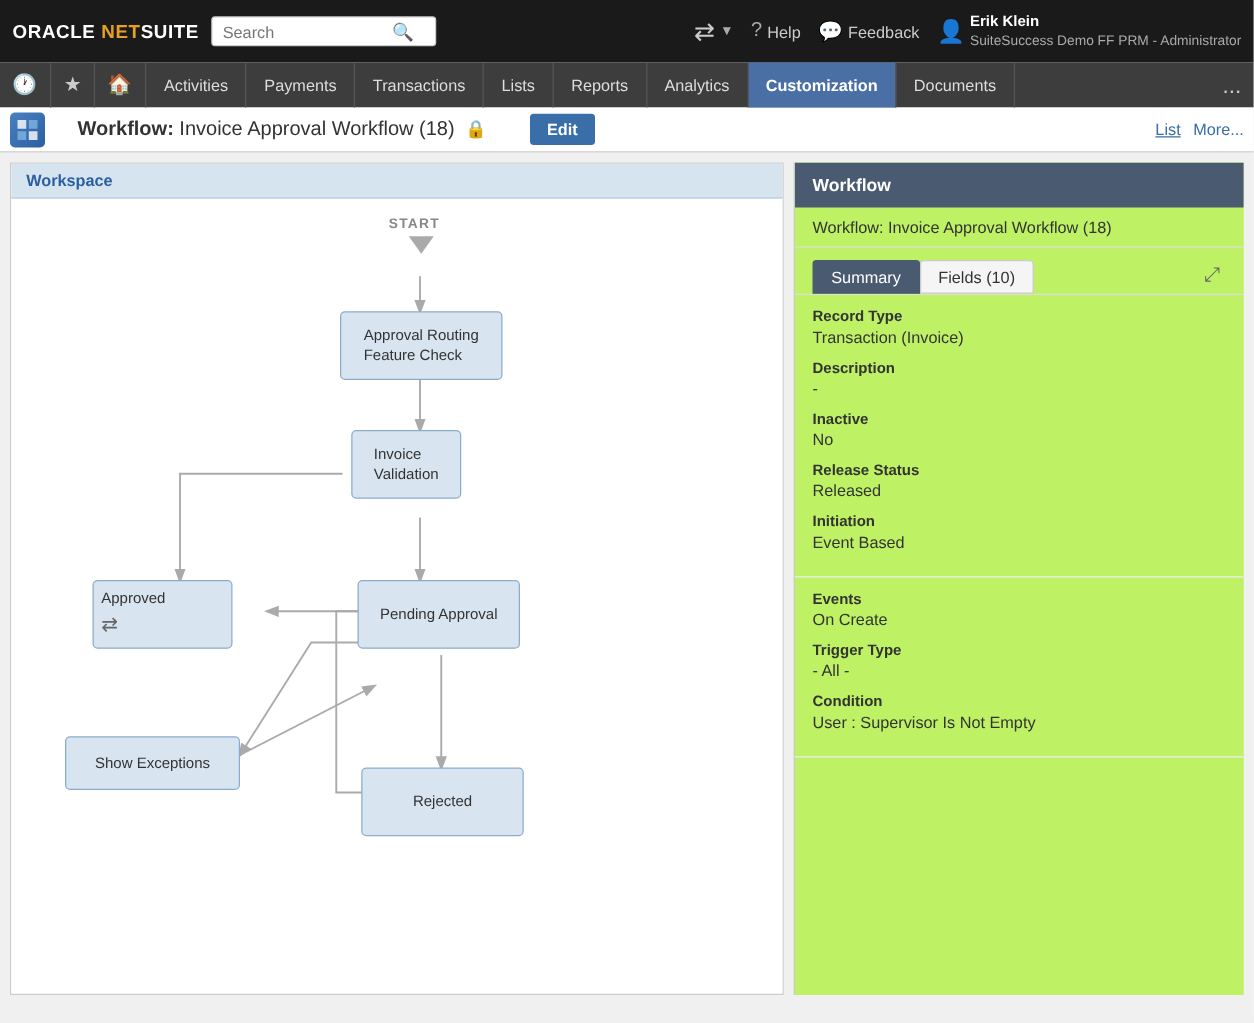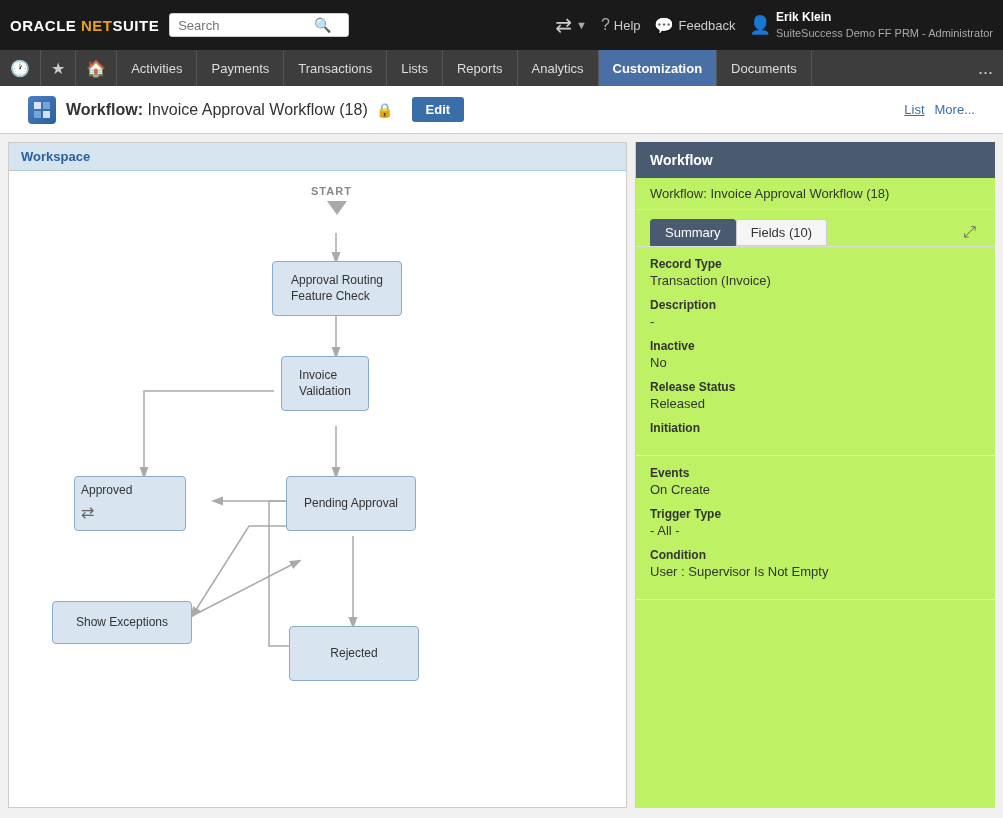--- a/index.html
+++ b/index.html
@@ -89,25 +89,25 @@
       background: #4a6fa5;
       color: white;
       font-weight: bold;
     }
     .nav-more { padding: 0 10px; color: #ccc; cursor: pointer; display: flex; align-items: center; margin-left: auto; font-size: 18px; }
 
     
     #page-header {
       background: white;
       border-bottom: 1px solid #ccc;
-      padding: 8px 28px;
+      padding: 8px 8px;
       display: flex;
       align-items: center;
-      gap: 10px;
-      height: 48px;
+      gap: 26px;
+      height: 36px;
     }
     .workflow-icon {
       width: 28px; height: 28px;
       background: linear-gradient(135deg, #4a7fc1, #2a5fa0);
       border-radius: 4px;
       display: flex; align-items: center; justify-content: center;
       color: white; font-size: 14px;
     }
     .page-title {
       font-size: 16px;
@@ -439,20 +439,21 @@
       <div class="panel-field">
         <div class="panel-field-label">Inactive</div>
         <div class="panel-field-value">No</div>
       </div>
       <div class="panel-field">
         <div class="panel-field-label">Release Status</div>
         <div class="panel-field-value">Released</div>
       </div>
       <div class="panel-field">
         <div class="panel-field-label">Initiation</div>
+        <div class="panel-field-value">Event Based</div>
       </div>
     </div>
 
     <div class="panel-section">
       <div class="panel-field">
         <div class="panel-field-label">Events</div>
         <div class="panel-field-value">On Create</div>
       </div>
       <div class="panel-field">
         <div class="panel-field-label">Trigger Type</div>

